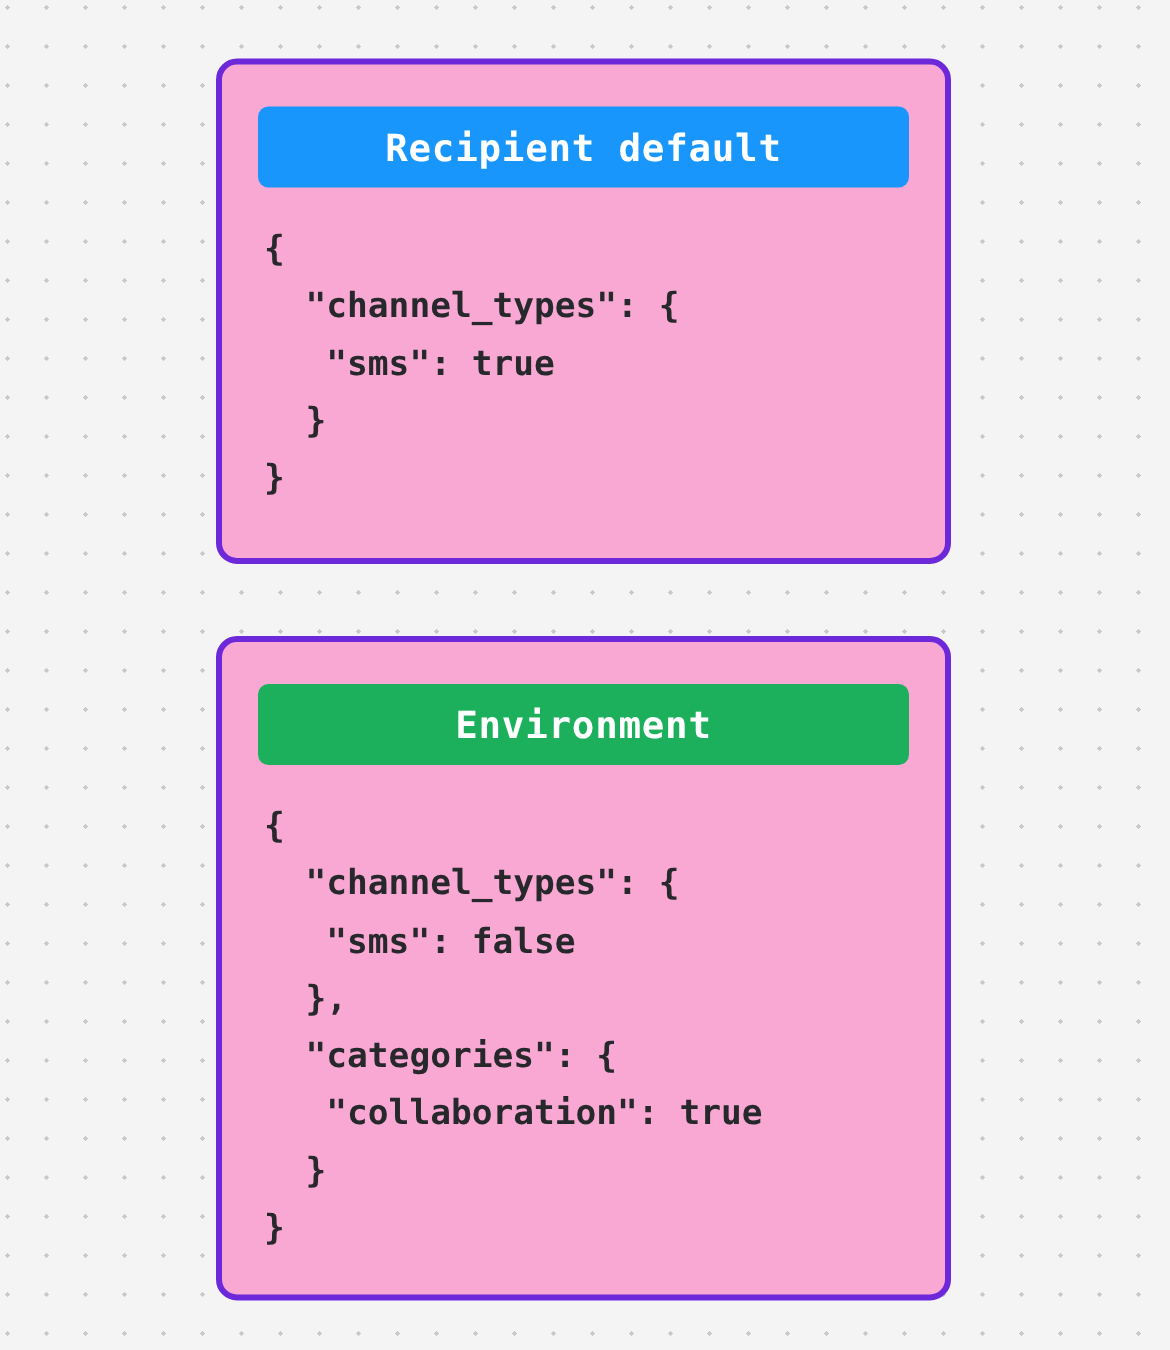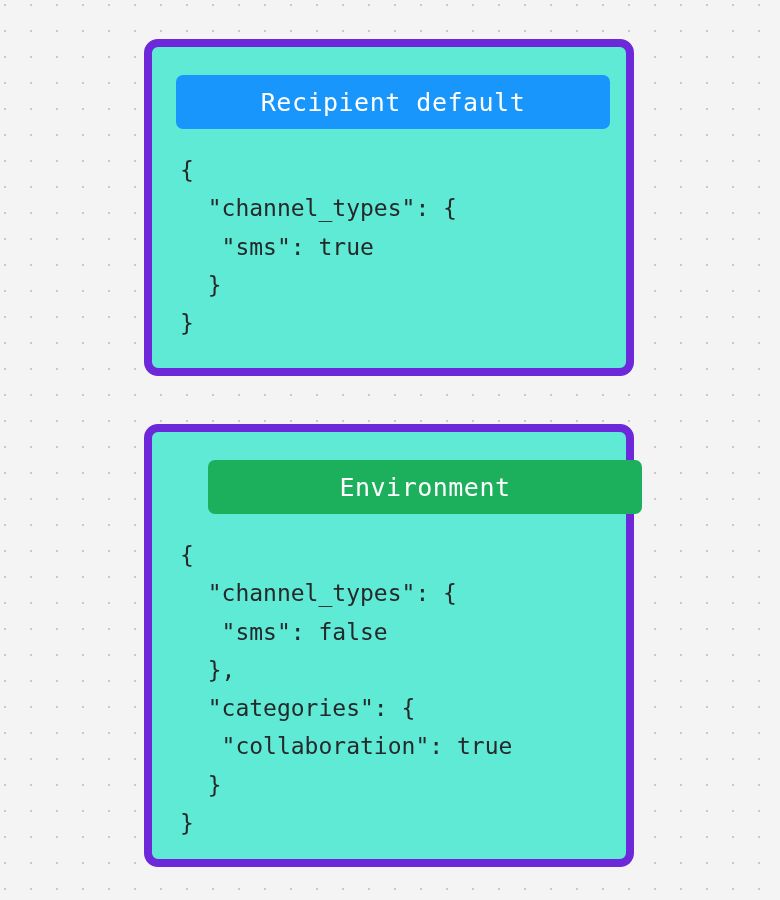--- a/index.html
+++ b/index.html
@@ -21,23 +21,24 @@
 
   .canvas {
     position: relative;
     width: 780px;
     height: 900px;
   }
 
   
   .card {
     position: absolute;
-    background: #5eead4;
-    border: 8px solid #6d28d9;
+    background: #f9a8d4;
+    border: 4px solid #6d28d9;
     border-radius: 14px;
+    font-weight: bold;
   }
 
   #card-recipient-default {
     left: 144px;
     top: 39px;
     width: 490px;
     height: 337px;
   }
 
   #card-environment {
@@ -66,21 +67,21 @@
     justify-content: center;
     color: #ffffff;
     font-size: 25px;
     letter-spacing: 0.5px;
     line-height: 1;
     font-family: "DejaVu Sans Mono", "Liberation Mono", monospace;
     user-select: none;
   }
 
   .card-header.accent-blue  { background: #1896fc; }
-  .card-header.accent-green { background: #1cb05c; margin-left: 32px; }
+  .card-header.accent-green { background: #1cb05c; }
 
   
   .json-body {
     position: absolute;
     left: 28px;
     top: 104px;
     right: 14px;
     margin: 0;
     padding: 0;
     color: #26282b;

